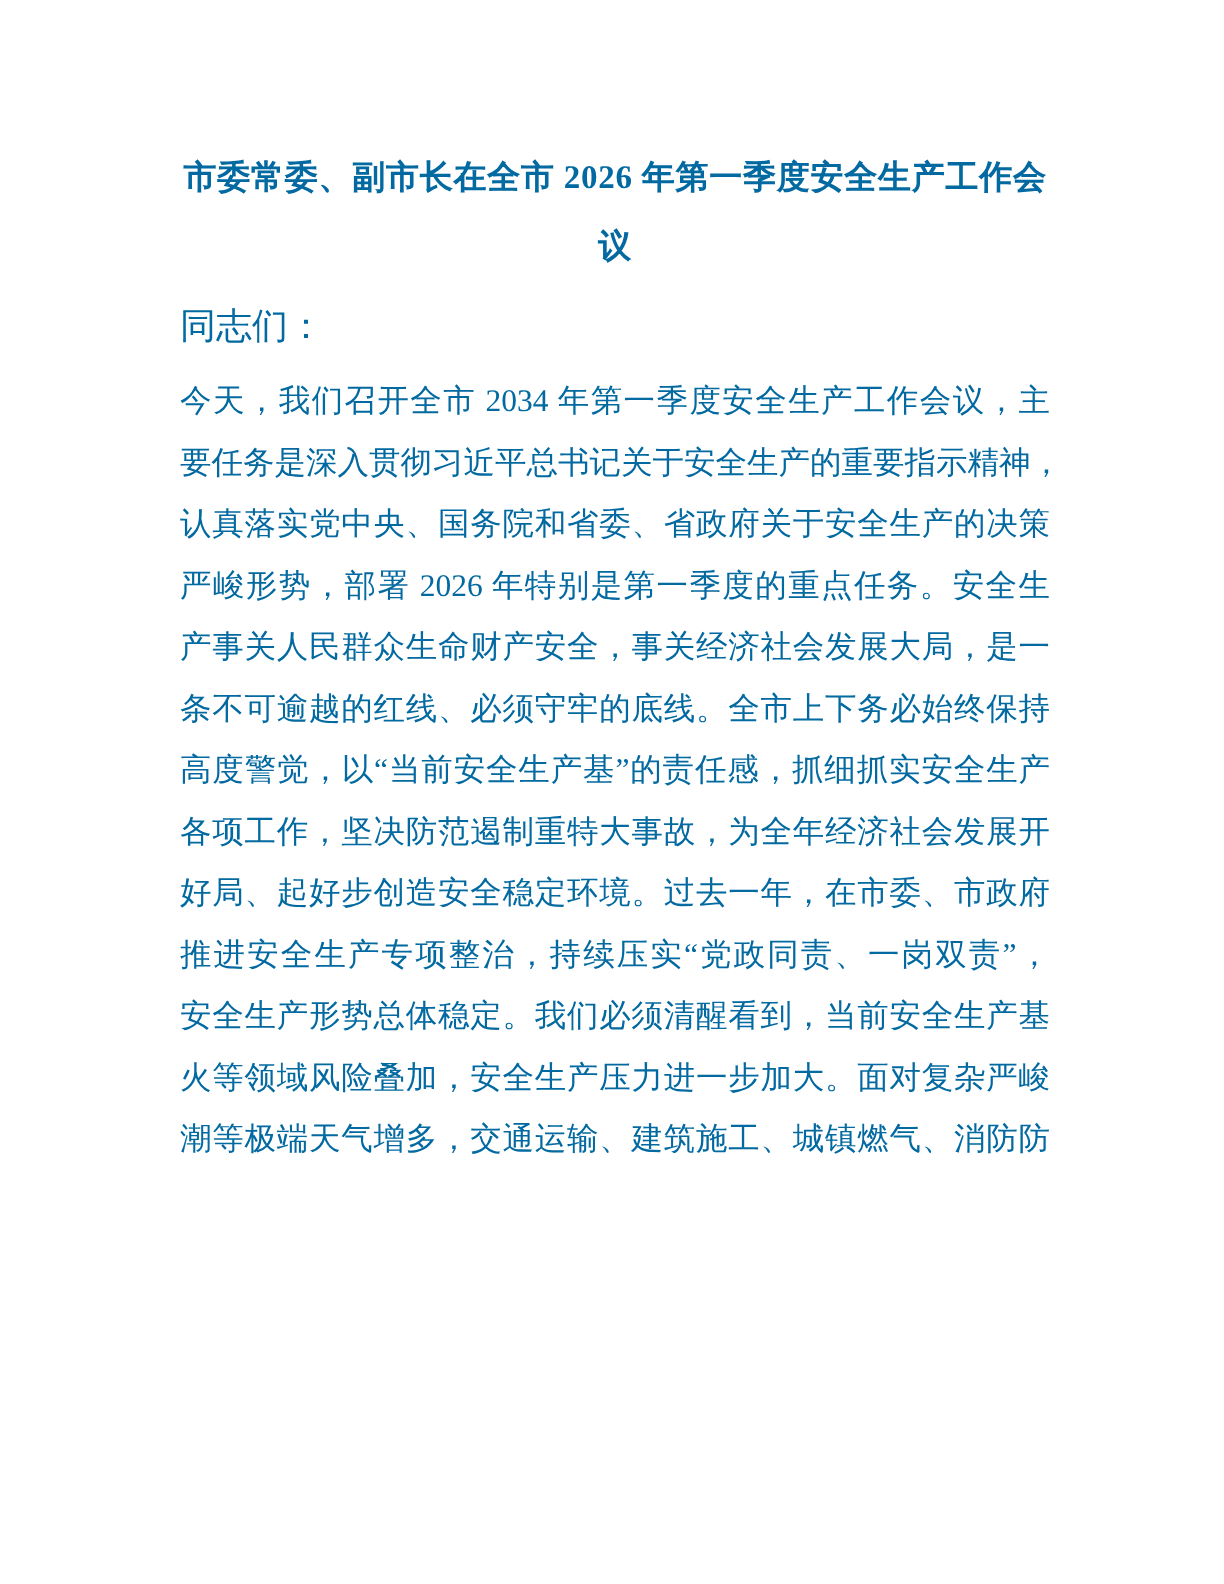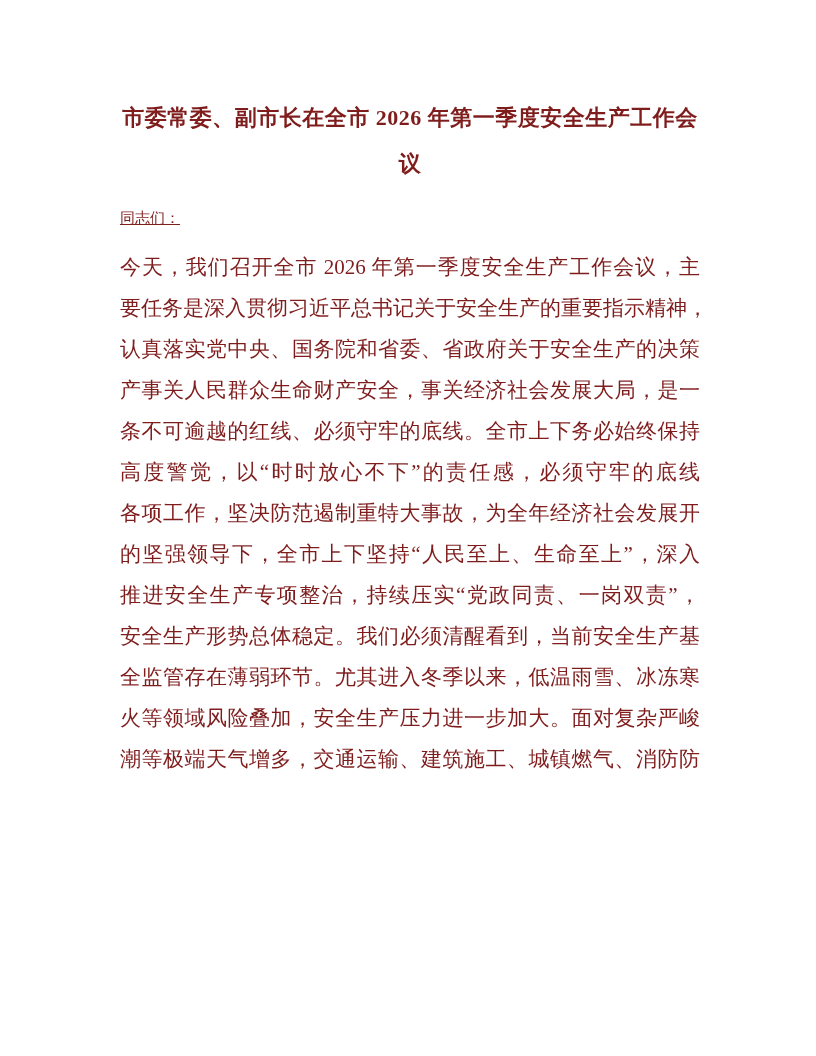--- a/index.html
+++ b/index.html
@@ -5,21 +5,21 @@
   * { margin: 0; padding: 0; box-sizing: border-box; }
   html, body {
     background: #ffffff;
     font-family: "Liberation Serif", "DejaVu Serif", serif;
   }
   .page {
     position: relative;
     width: 816px;
     height: 1056px;
     background: #ffffff;
-    color: #7f1d1d;
+    color: #0369a1;
     overflow: hidden;
     margin: 0 auto;
   }
   .content {
     position: absolute;
     left: 120px;
     width: 580px;
     top: 0;
   }
   .doc-title {
@@ -28,24 +28,23 @@
     font-weight: 700;
     line-height: 46px;
     text-align: center;
     letter-spacing: 0.5px;
   }
   .title-line {
     display: block;
   }
   .salutation {
     margin-top: 10px;
-    font-size: 15px;
+    font-size: 24px;
     line-height: 42px;
     text-align: left;
-    text-decoration: underline;
   }
   .body-paragraph {
     margin-top: 8px;
   }
   .body-line {
     font-size: 21px;
     line-height: 41px;
     white-space: nowrap;
     text-align: justify;
     text-align-last: justify;
@@ -60,29 +59,29 @@
 <div class="page">
   <div class="content">
 
     <h1 class="doc-title">
         <span class="title-line">市委常委、副市长在全市 2026 年第一季度安全生产工作会议</span>
       </h1>
 
     <p class="salutation">同志们：</p>
 
     <div class="body-paragraph">
-        <div class="body-line">今天，我们召开全市 2026 年第一季度安全生产工作会议，主</div>
+        <div class="body-line">今天，我们召开全市 2034 年第一季度安全生产工作会议，主</div>
         <div class="body-line">要任务是深入贯彻习近平总书记关于安全生产的重要指示精神，</div>
         <div class="body-line">认真落实党中央、国务院和省委、省政府关于安全生产的决策</div>
+        <div class="body-line">严峻形势，部署 2026 年特别是第一季度的重点任务。安全生</div>
         <div class="body-line">产事关人民群众生命财产安全，事关经济社会发展大局，是一</div>
         <div class="body-line">条不可逾越的红线、必须守牢的底线。全市上下务必始终保持</div>
-        <div class="body-line">高度警觉，以“时时放心不下”的责任感，必须守牢的底线</div>
+        <div class="body-line">高度警觉，以“当前安全生产基”的责任感，抓细抓实安全生产</div>
         <div class="body-line">各项工作，坚决防范遏制重特大事故，为全年经济社会发展开</div>
-        <div class="body-line">的坚强领导下，全市上下坚持“人民至上、生命至上”，深入</div>
+        <div class="body-line">好局、起好步创造安全稳定环境。过去一年，在市委、市政府</div>
         <div class="body-line">推进安全生产专项整治，持续压实“党政同责、一岗双责”，</div>
         <div class="body-line">安全生产形势总体稳定。我们必须清醒看到，当前安全生产基</div>
-        <div class="body-line">全监管存在薄弱环节。尤其进入冬季以来，低温雨雪、冰冻寒</div>
         <div class="body-line">火等领域风险叠加，安全生产压力进一步加大。面对复杂严峻</div>
         <div class="body-line">潮等极端天气增多，交通运输、建筑施工、城镇燃气、消防防</div>
       </div>
 
   </div>
 </div>
 
 </body></html>

